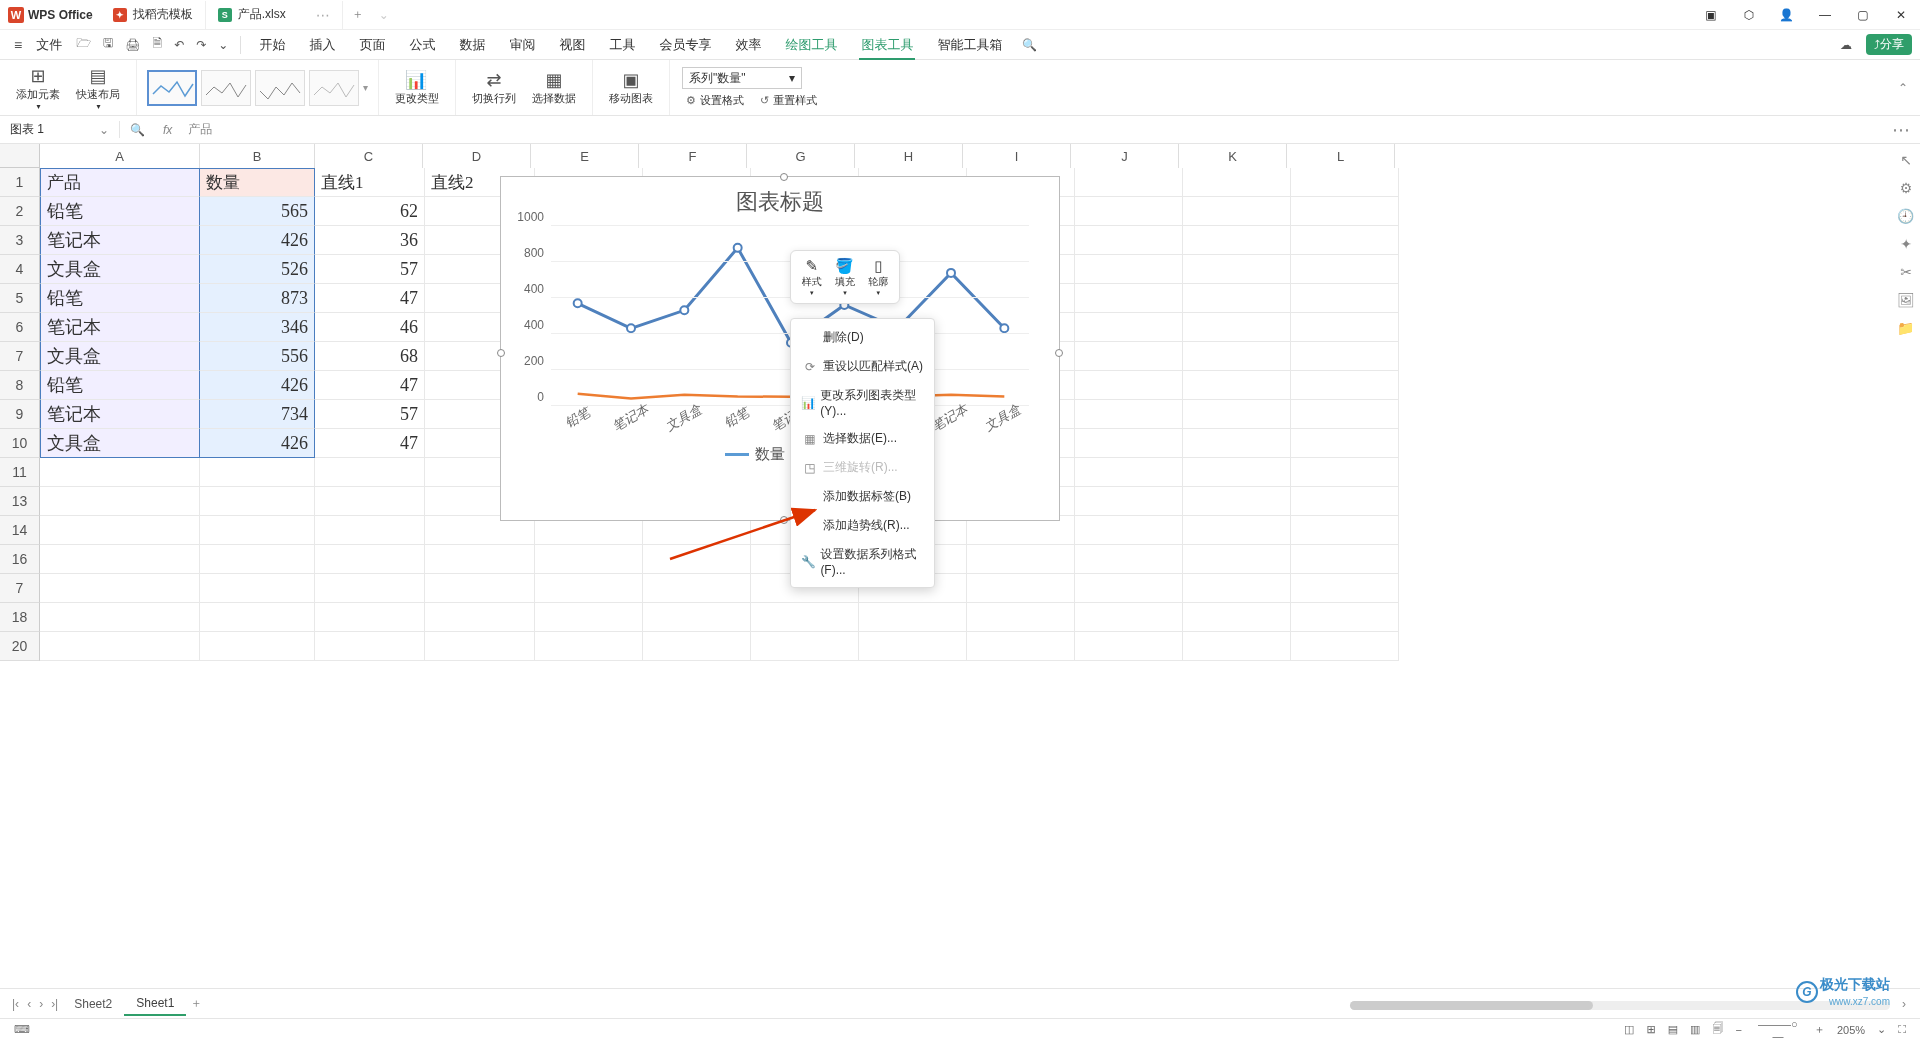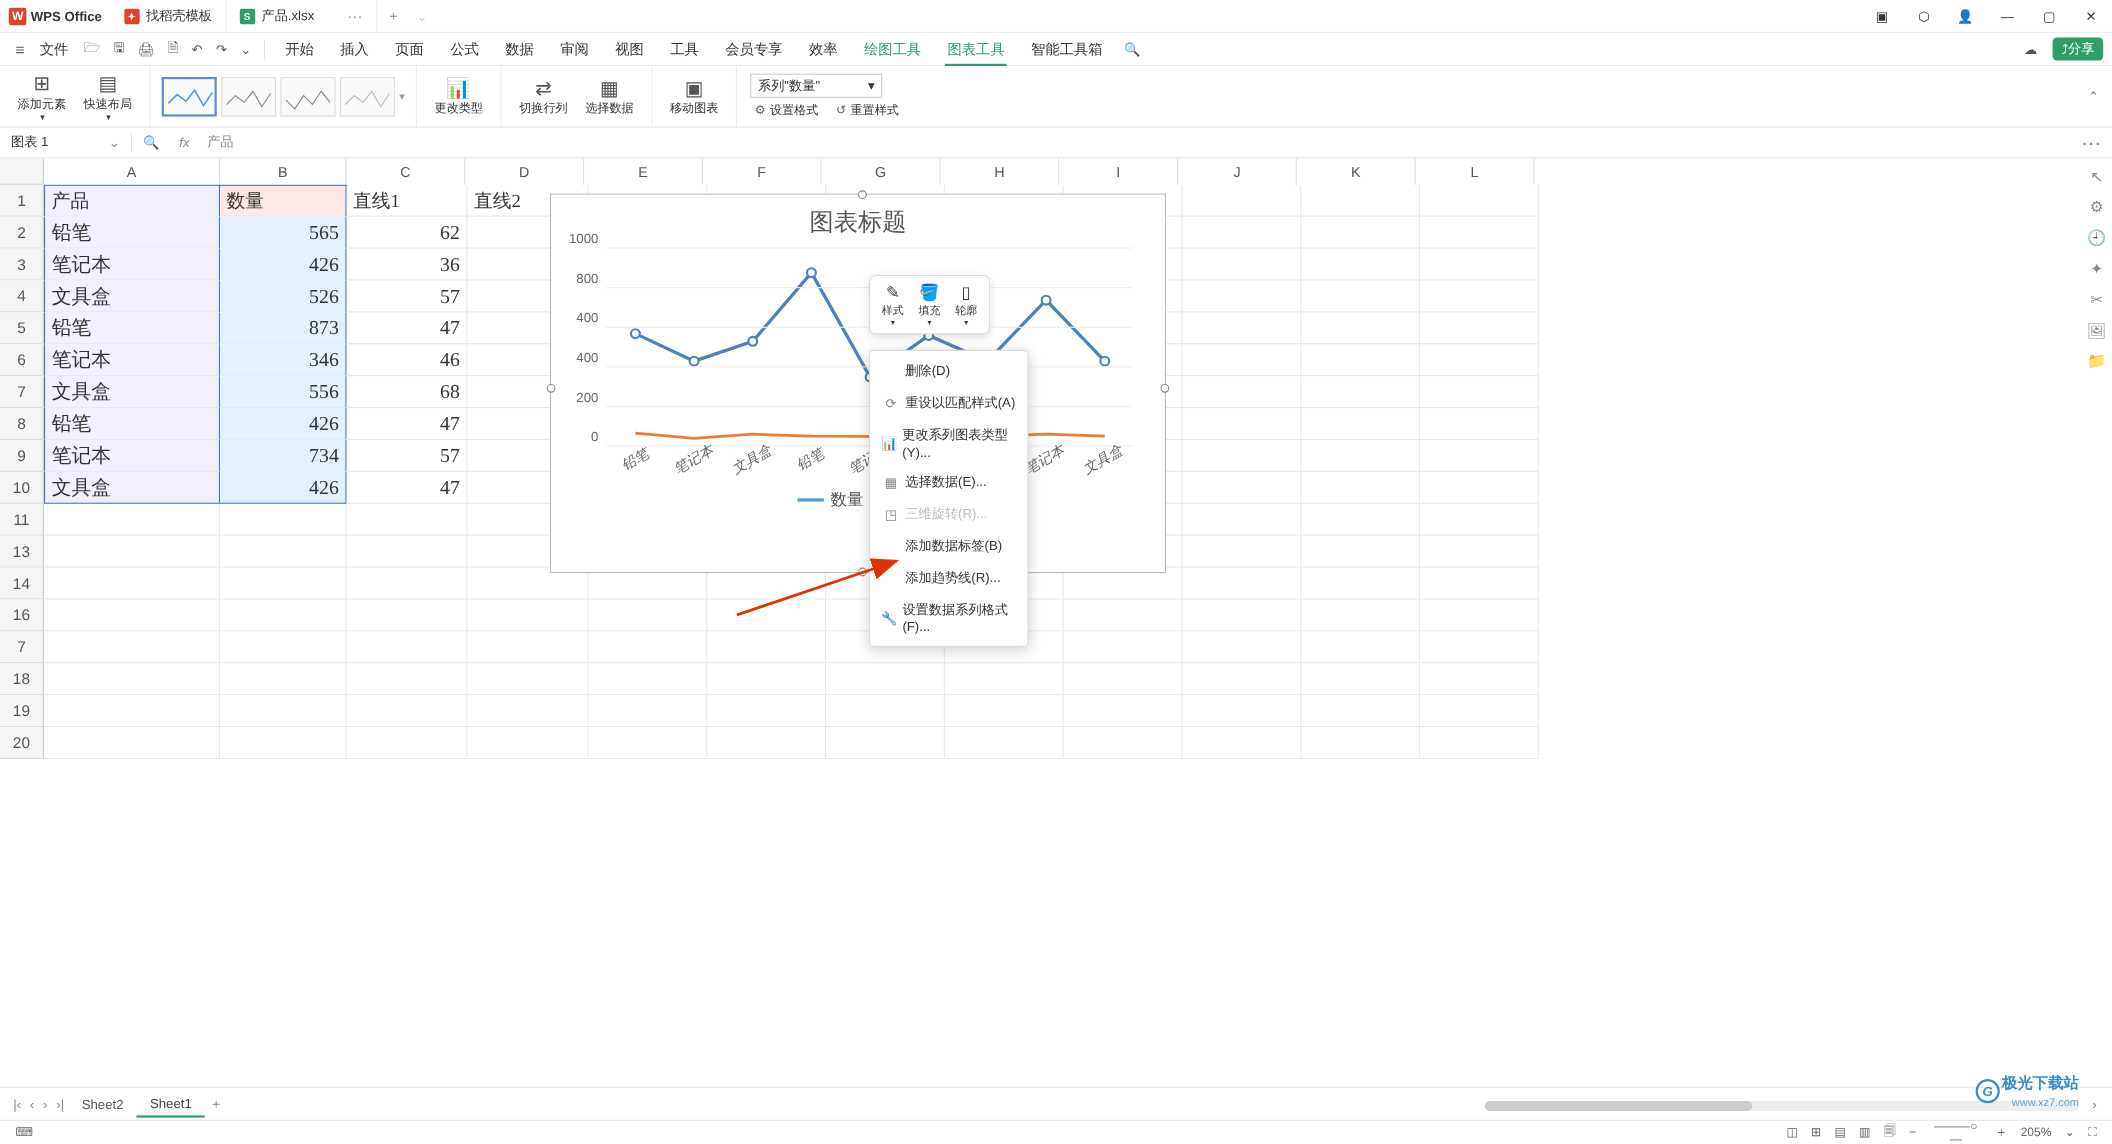--- a/index.html
+++ b/index.html
@@ -494,35 +494,20 @@
         <div class="cell other"></div>
         <div class="cell other"></div>
         <div class="cell other"></div>
         <div class="cell other"></div>
         <div class="cell other"></div>
         <div class="cell other"></div>
         <div class="cell other"></div>
         <div class="cell other"></div>
       </div>
       <div class="row">
-        <div class="rowhdr">19</div>
-        <div class="cell A"></div>
-        <div class="cell B"></div>
-        <div class="cell C"></div>
-        <div class="cell D"></div>
-        <div class="cell other"></div>
-        <div class="cell other"></div>
-        <div class="cell other"></div>
-        <div class="cell other"></div>
-        <div class="cell other"></div>
-        <div class="cell other"></div>
-        <div class="cell other"></div>
-        <div class="cell other"></div>
-      </div>
-      <div class="row">
         <div class="rowhdr">20</div>
         <div class="cell A"></div>
         <div class="cell B"></div>
         <div class="cell C"></div>
         <div class="cell D"></div>
         <div class="cell other"></div>
         <div class="cell other"></div>
         <div class="cell other"></div>
         <div class="cell other"></div>
         <div class="cell other"></div>

